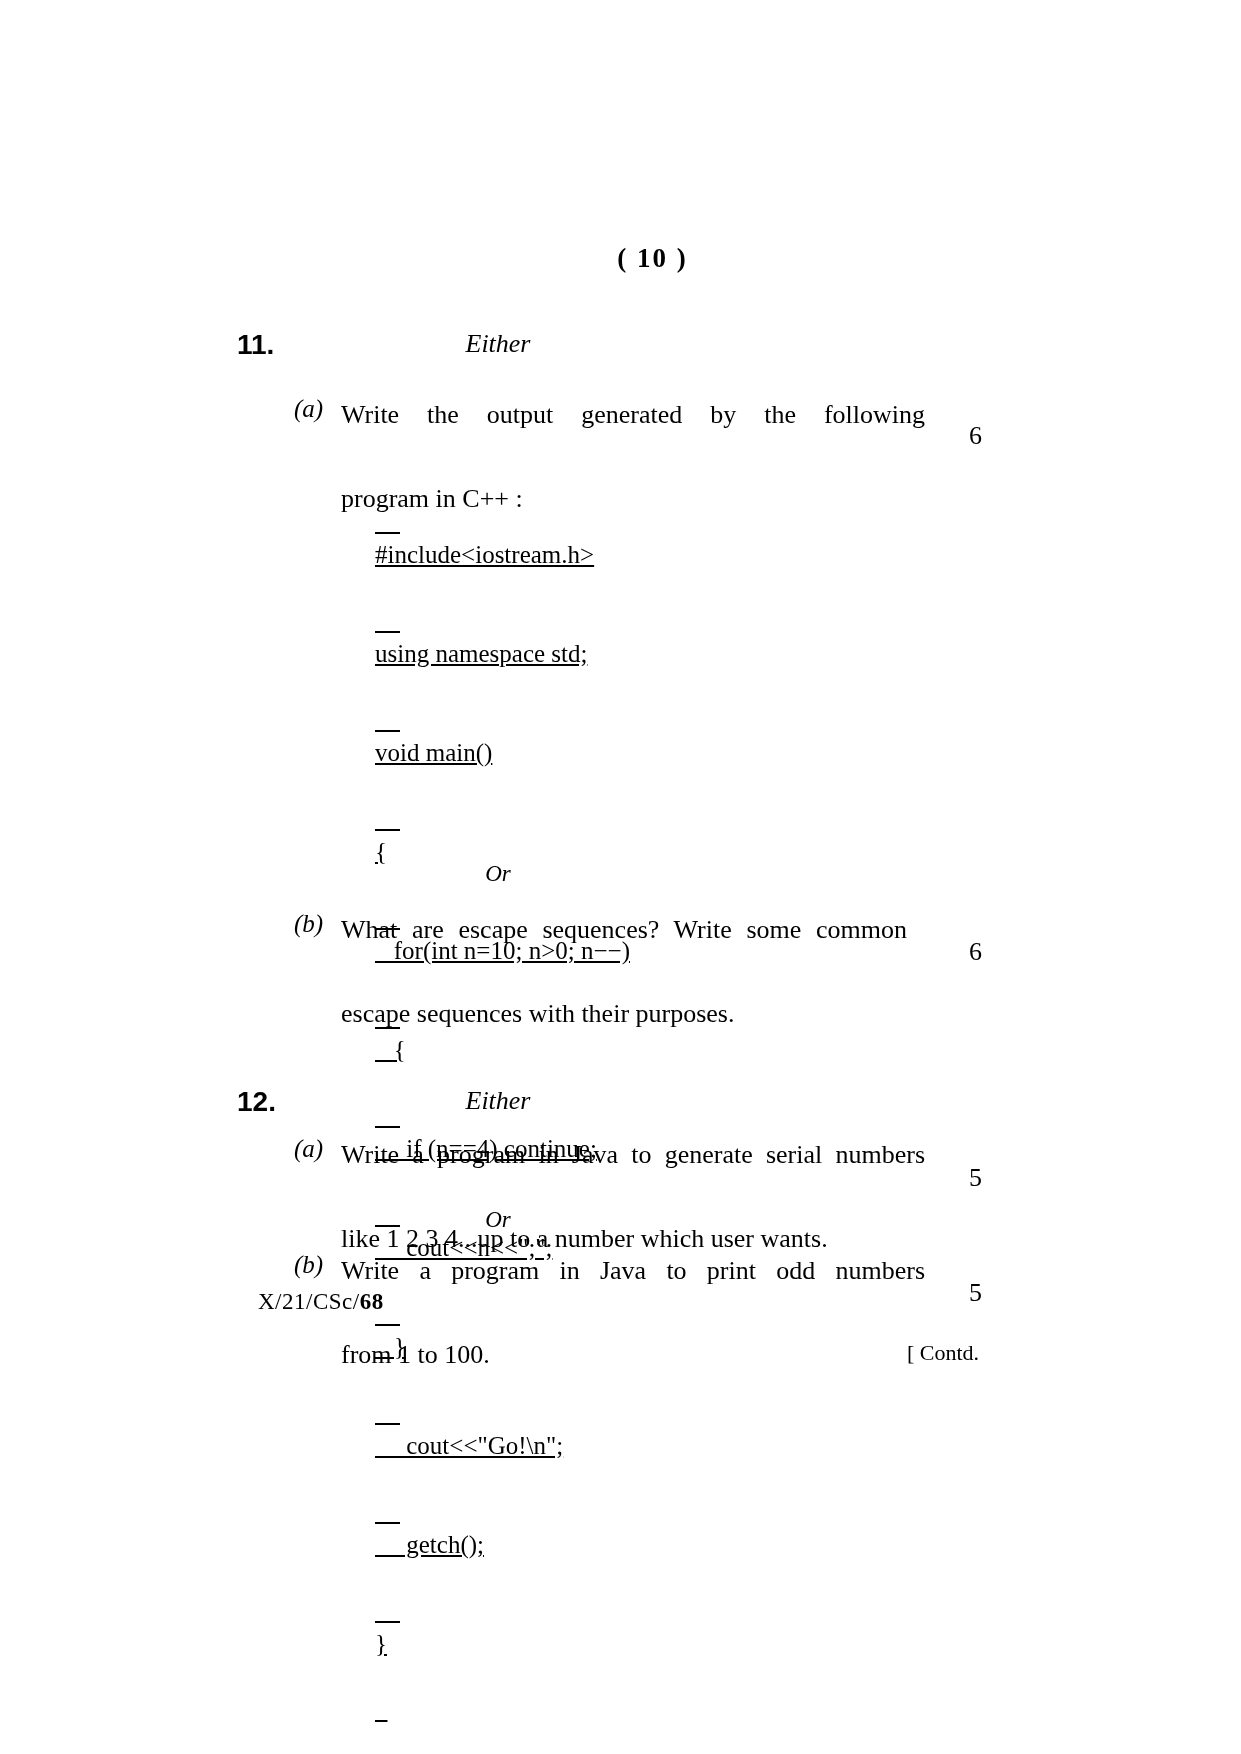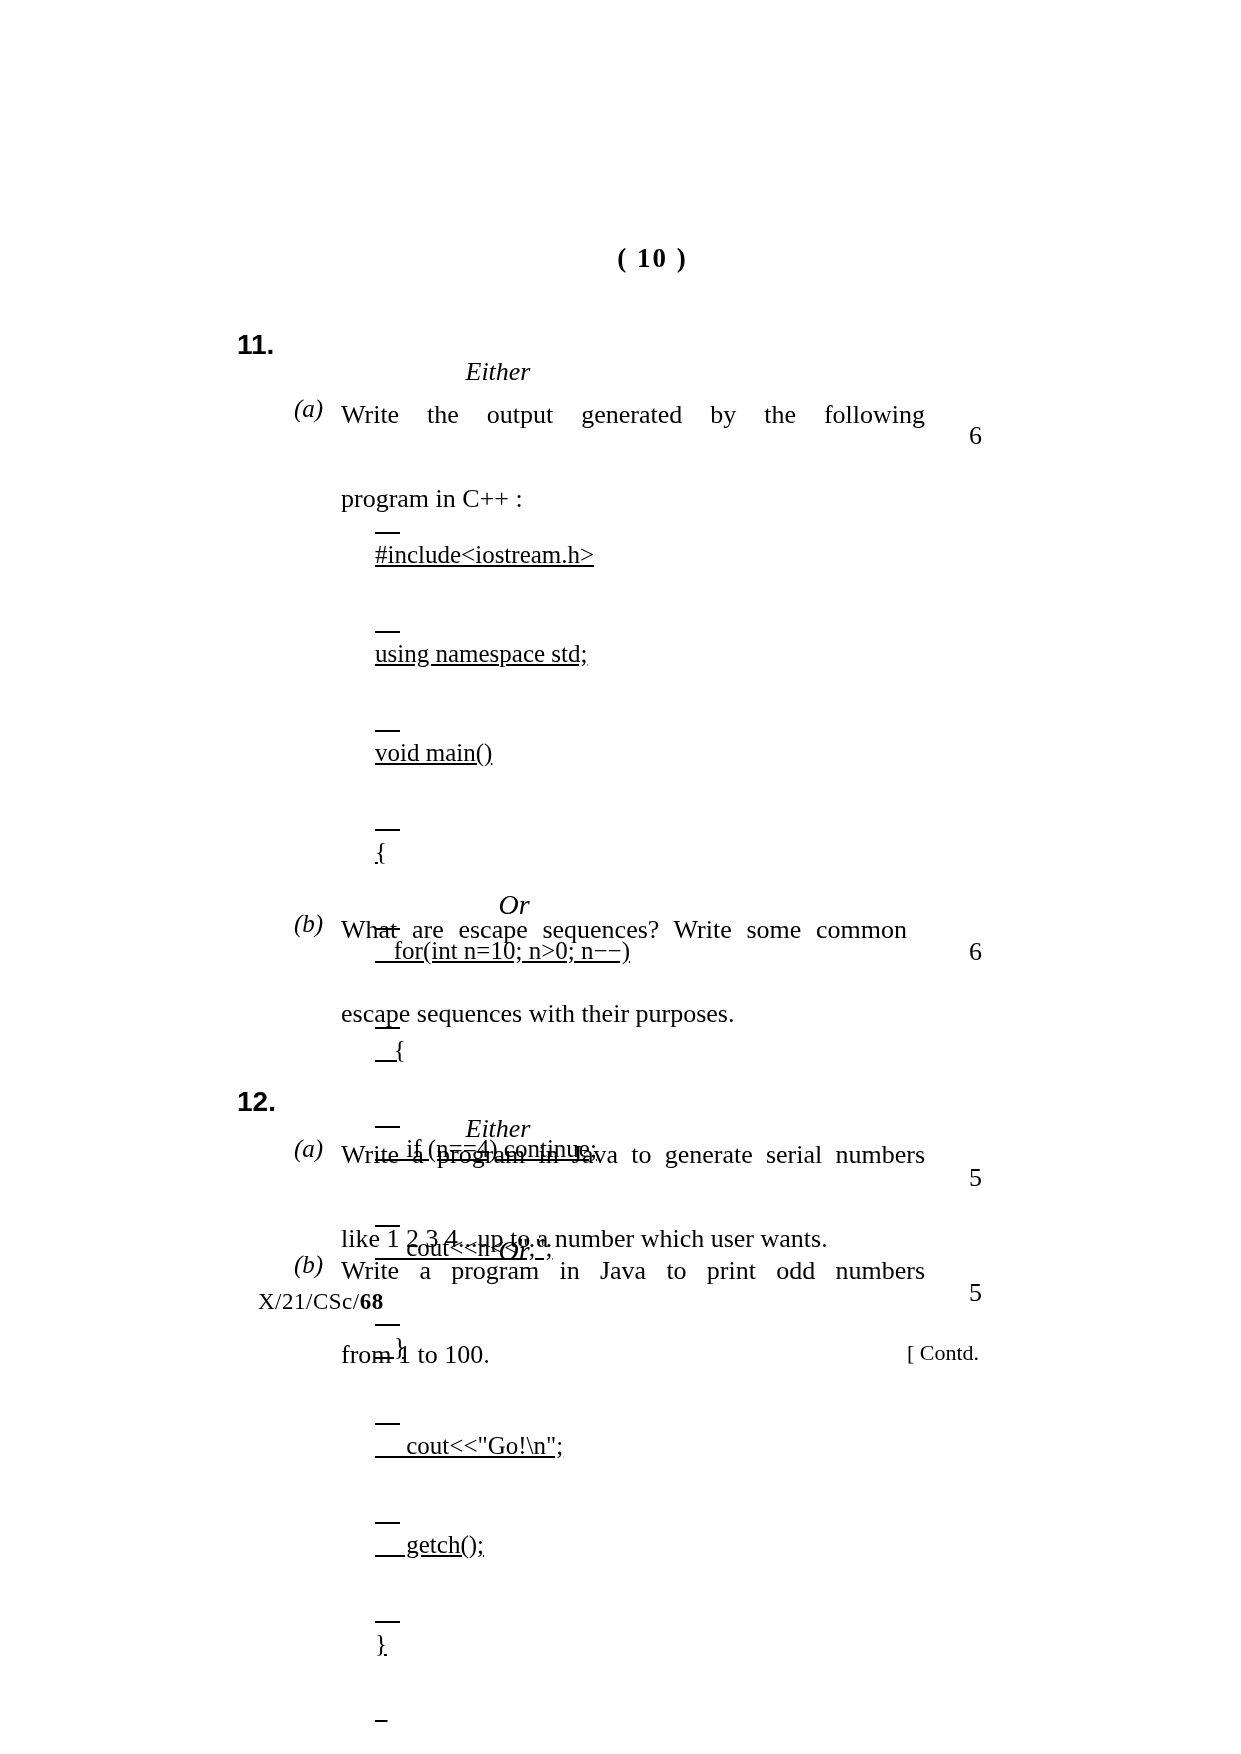--- a/index.html
+++ b/index.html
@@ -41,23 +41,22 @@
     font-weight: bold;
     font-family: Liberation Sans, sans-serif;
   }
   .either, .or {
     position: absolute;
     width: 996px;
     left: 0;
     text-align: center;
     font-style: italic;
     font-size: 26px;
-    margin-top: 28px;
   }
-  .or { font-size: 28px; padding-left: 16px; }
+  .or { font-size: 23px; }
   .part-marker {
     position: absolute;
     font-style: italic;
     font-size: 25px;
   }
   .part-body {
     position: absolute;
     font-size: 26px;
     line-height: 42px;
     text-align: justify;

